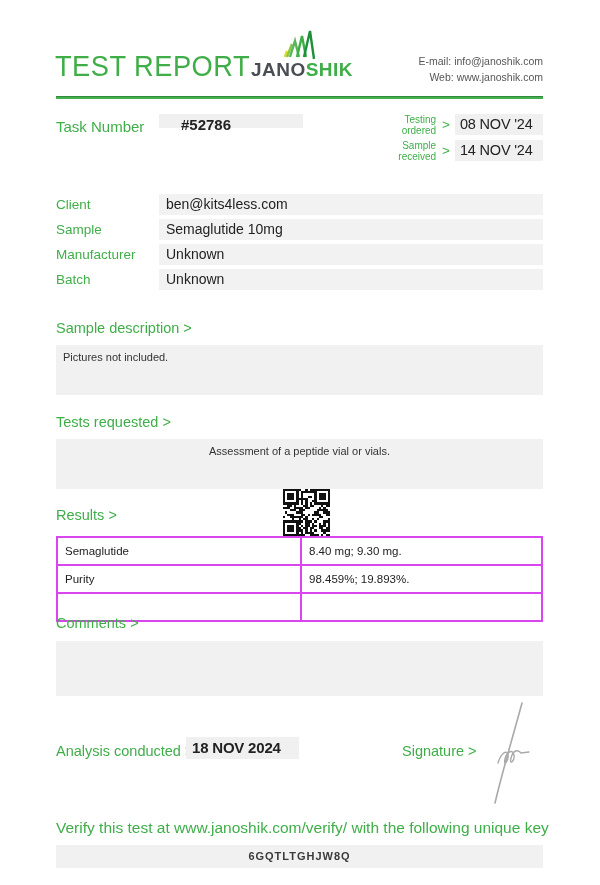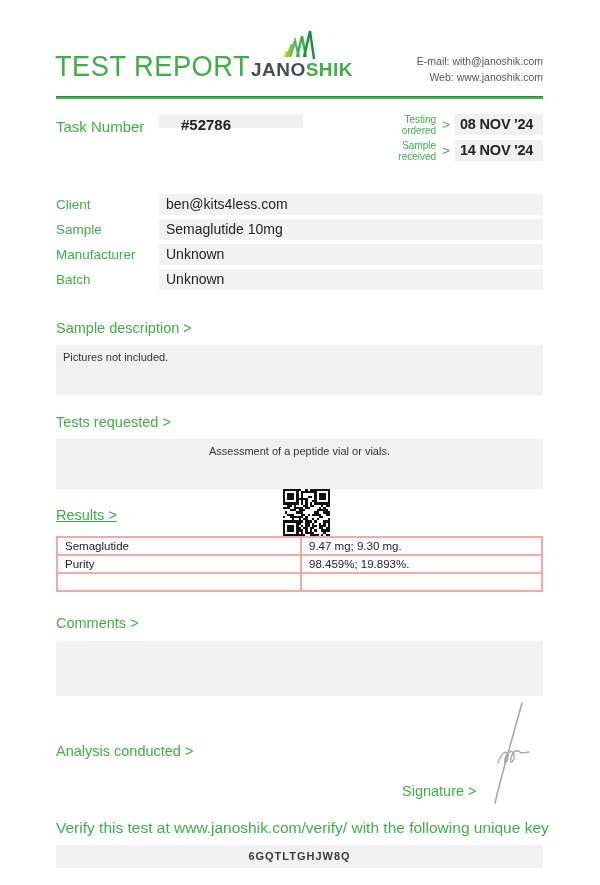--- a/index.html
+++ b/index.html
@@ -19,52 +19,52 @@
   .contact { right:57px; top:53px; text-align:right; font-size:10.5px; color:#565656; line-height:16px; }
   .rule { left:56px; top:96px; width:487px; height:3px; background:#44AF4C; border-top:1px solid #2E8B3C; }
 
   
   .task-label { left:56px; top:116px; font-size:15px; color:#3FAE49; line-height:21px; }
   .task-box { left:159px; top:114px; width:144px; height:14px; background:#F0F0F0;
               font-size:15px; font-weight:700; color:#222; line-height:21px; padding-left:22px; }
   .date-row { left:340px; width:203px; height:21px; display:flex; align-items:center; }
   .date-row .dlabel { flex:1; text-align:right; font-size:10px; color:#3FAE49;margin-left:44px; }
   .date-row .darrow { margin:0 5px 0 6px; font-size:13.5px; color:#3FAE49; }
-  .date-row .dbox { width:88px; height:21px; background:#F0F0F0; font-size:14.5px; font-weight:700;
+  .date-row .dbox { width:88px; height:21px; background:#F0F0F0; font-size:14.5px; font-weight:400;
                     color:#222; line-height:21px; padding-left:5px; letter-spacing:-0.2px; }
 
   
   .info-row { left:56px; width:487px; height:21px; }
   .info-row .ilabel { position:absolute; left:0; top:0; font-size:13.5px; color:#3FAE49; line-height:21px; }
   .info-row .ibar { position:absolute; left:103px; top:0; width:384px; height:21px; background:#F2F2F2;
                     font-size:14px; color:#222; line-height:21px; padding-left:7px; }
 
   
   .sec-heading { left:56px; font-size:14.5px; color:#3FAE49; }
   .sec-box { left:56px; width:487px; background:#F1F1F1; font-size:11px; color:#333;
              padding:6px 7px; line-height:13px; }
 
   
   .qr { left:283px; top:489px; width:47px; height:47px; }
 
   
   .results-table { left:56px; top:536px; width:487px; border-collapse:collapse; table-layout:fixed; }
-  .results-table td { border:2px solid #fca5a5; height:18px; font-size:11.5px; color:#222;
+  .results-table td { border:2px solid #d946ef; height:28px; font-size:11.5px; color:#222;
                       padding:0 0 0 7px; vertical-align:middle; background:#fff; }
   .results-table td.c1 { width:244px; }
 
   
   .sig-svg { left:478px; top:697px; width:58px; height:112px; }
 
   
   .analysis-label { left:56px; top:740px; font-size:14.5px; color:#3FAE49; line-height:22px; }
   .analysis-box { left:186px; top:737px; width:113px; height:22px; background:#F0F0F0;
                   font-size:15px; font-weight:700; color:#222; line-height:22px; padding-left:6px;
                   letter-spacing:-0.2px; }
-  .signature-label { left:402px; top:740px; font-size:14.5px; color:#3FAE49; line-height:22px;margin-top:40px; }
+  .signature-label { left:402px; top:740px; font-size:14.5px; color:#3FAE49; line-height:22px; }
 
   
   .verify-text { left:56px; top:819px; width:490px; font-size:15.5px; color:#3FAE49; white-space:nowrap; }
   .key-bar { left:56px; top:845px; width:487px; height:23px; background:#F1F1F1; text-align:center;
              font-size:11px; font-weight:700; color:#3a3a3a; line-height:23px; letter-spacing:1px; }
 </style>
 </head>
 <body>
 
 <div class="page">
@@ -79,21 +79,21 @@
     <path d="M23,29 L29,3 L33,31" stroke="#1E8E3E" stroke-width="2.4"></path>
   </svg>
 
   <div class="abs logo-text">
     <span class="p1">JANO</span><span class="p2">SHIK</span>
   </div>
 
   <div class="abs contact">
     <div>
       <span>E-mail:</span>
-      <span>with@janoshik.com</span>
+      <span>info@janoshik.com</span>
     </div>
     <div>
       <span>Web:</span>
       <span>www.janoshik.com</span>
     </div>
   </div>
 
   <div class="abs rule"></div>
 
   <div class="abs task-label">Task Number</div>
@@ -385,26 +385,26 @@
         <rect x="9" y="20" width="1" height="1" fill="#111"></rect>
         <rect x="12" y="20" width="1" height="1" fill="#111"></rect>
         <rect x="13" y="20" width="1" height="1" fill="#111"></rect>
         <rect x="14" y="20" width="1" height="1" fill="#111"></rect>
         <rect x="15" y="20" width="1" height="1" fill="#111"></rect>
         <rect x="17" y="20" width="1" height="1" fill="#111"></rect>
         <rect x="19" y="20" width="1" height="1" fill="#111"></rect>
         <rect x="20" y="20" width="1" height="1" fill="#111"></rect>
       </svg></div>
 
-  <div class="abs sec-heading" style="top:507px;text-decoration:underline;">Results &gt;</div>
+  <div class="abs sec-heading" style="top:507px;">Results &gt;</div>
   <table class="abs results-table">
     <tbody>
         <tr>
       <td class="c1">Semaglutide</td>
-      <td>9.47 mg; 9.30 mg.</td>
+      <td>8.40 mg; 9.30 mg.</td>
     </tr>
     <tr>
       <td class="c1">Purity</td>
       <td>98.459%; 19.893%.</td>
     </tr>
     <tr>
       <td class="c1"></td>
       <td></td>
     </tr>
   </tbody>
@@ -414,18 +414,19 @@
   <div class="abs sec-box" style="top:641px; height:55px;">
     <span></span>
   </div>
 
   <svg class="abs sig-svg" viewBox="0 0 58 112" fill="none">
     <path d="M44,6 C37,32 25,72 17,106" stroke="#A9A9A9" stroke-width="1.6" stroke-linecap="round"></path>
     <path d="M20,66 C23,56 29,52 30,58 C31,64 25,70 27,62 C29,54 35,52 36,58 C37,64 31,69 33,61 C35,53 40,52 43,56 L51,55" stroke="#A9A9A9" stroke-width="1.4" stroke-linecap="round"></path>
   </svg>
 
   <div class="abs analysis-label">Analysis conducted &gt;</div>
+  <div class="abs analysis-box">18 NOV 2024</div>
   <div class="abs signature-label">Signature &gt;</div>
 
   <div class="abs verify-text">Verify this test at www.janoshik.com/verify/ with the following unique key</div>
   <div class="abs key-bar">6GQTLTGHJW8Q</div>
 
 </div>
 
 </body></html>

